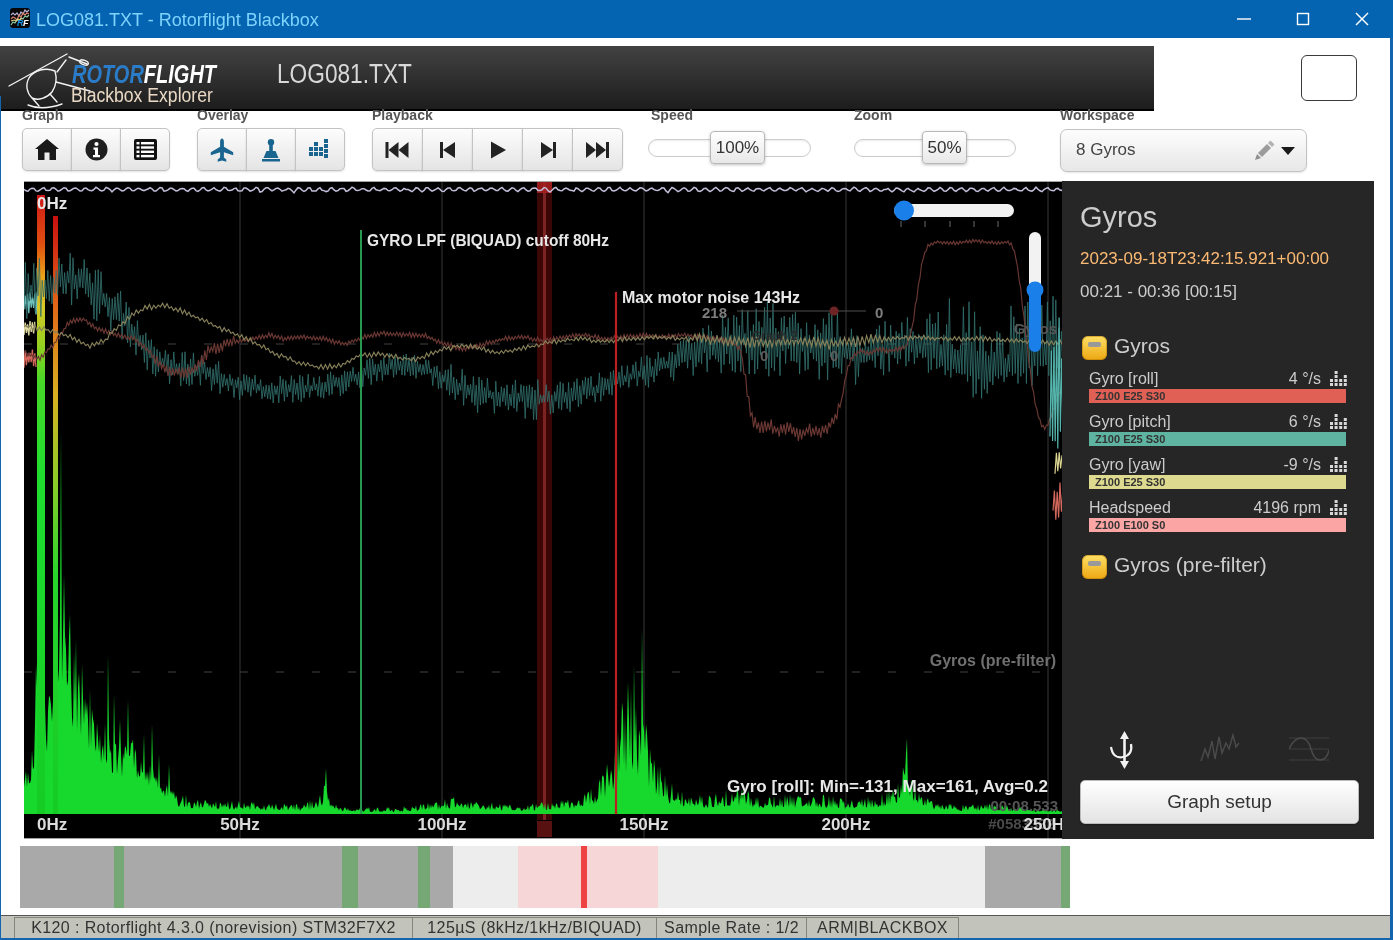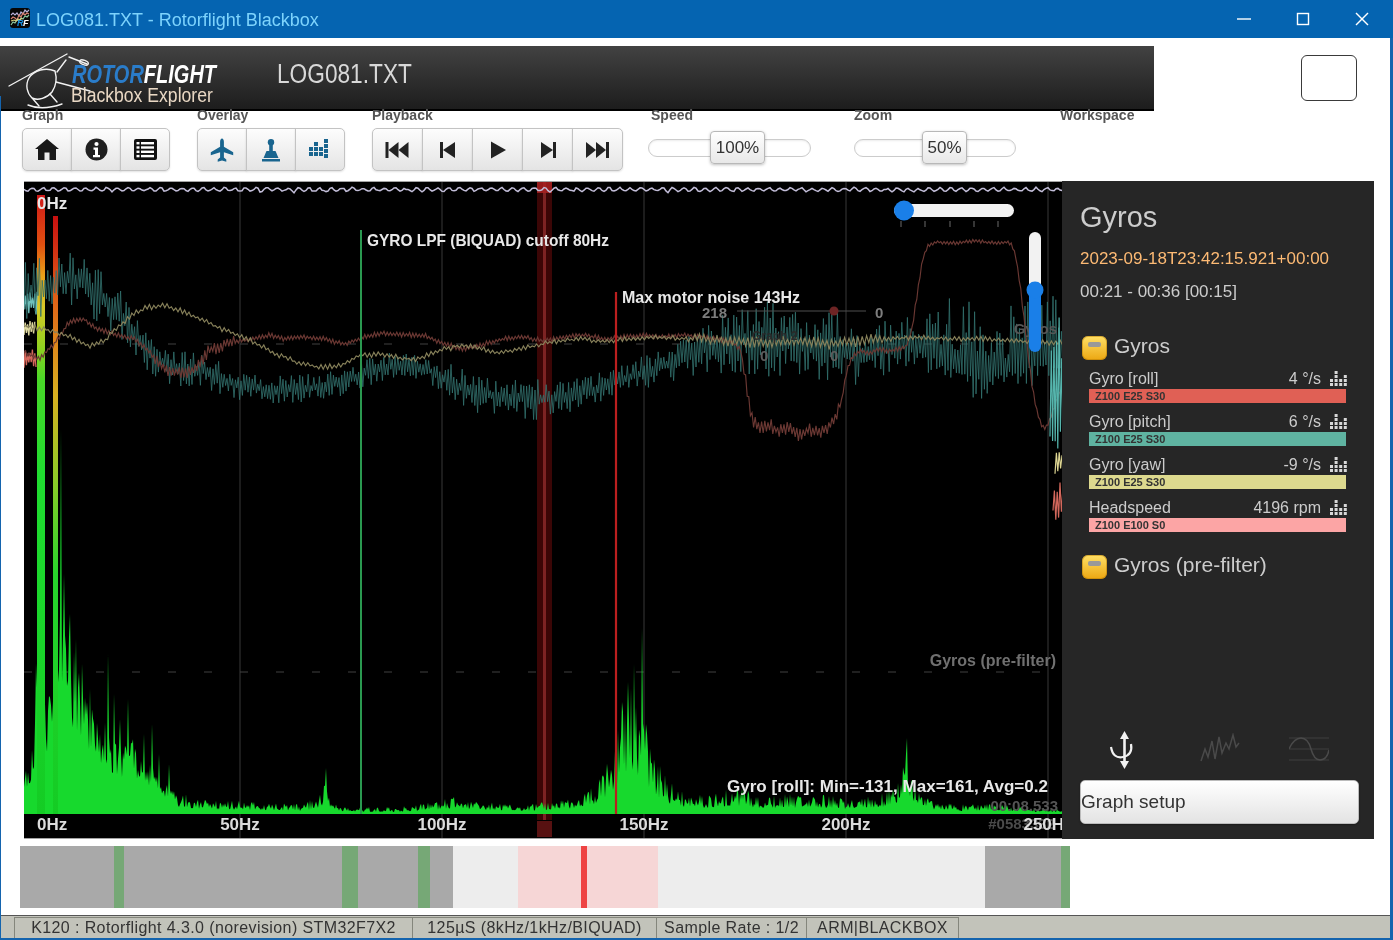--- a/index.html
+++ b/index.html
@@ -34,21 +34,21 @@
 #sb-title{position:absolute;left:18px;top:20px;font-size:29px;color:#ccc;}
 #sb-ts{position:absolute;left:18px;top:68px;font-size:17px;color:#fdba74;}
 #sb-range{position:absolute;left:18px;top:101px;font-size:17px;color:#ccc;}
 .grpicon{position:absolute;left:20px;width:25px;height:24px;border-radius:6px;background:linear-gradient(#ffe066,#eca712);box-shadow:inset 0 0 0 1px rgba(180,120,0,0.5);}
 .grpicon div{position:absolute;left:6px;top:6px;width:13px;height:5px;background:#999;border-radius:2px;}
 .grplabel{position:absolute;left:52px;font-size:21px;color:#ccc;}
 .lrow-label{position:absolute;left:27px;font-size:16px;color:#ccc;}
 .lrow-val{position:absolute;font-size:16px;color:#ccc;text-align:right;right:53px;}
 .lrow-bar{position:absolute;left:27px;width:257px;height:14px;font-size:11px;font-weight:bold;color:#333;line-height:14px;padding-left:6px;box-sizing:border-box;}
 .eqicon{position:absolute;left:268px;width:17px;height:15px;}
-#graphsetup{position:absolute;left:18px;top:599px;width:277px;height:42px;background:linear-gradient(#ffffff,#e3e3e3);border:1px solid #bbb;border-radius:5px;font-size:19px;color:#333;line-height:42px;box-shadow:0 1px 2px rgba(0,0,0,0.3);}
+#graphsetup{position:absolute;left:18px;top:599px;width:277px;height:42px;background:linear-gradient(#ffffff,#e3e3e3);border:1px solid #bbb;border-radius:5px;font-size:19px;color:#333;text-align:center;line-height:42px;box-shadow:0 1px 2px rgba(0,0,0,0.3);}
 
 #seekbar{position:absolute;left:20px;top:846px;width:1050px;height:62px;background:#ededed;}
 .seg{position:absolute;top:0;height:62px;}
 
 #statusbar{position:absolute;left:0px;top:915px;width:1393px;height:23px;background:#c2c3ba;border-top:1px solid #555;}
 .stseg{position:absolute;top:1px;height:20px;border:1px solid #84867c;font-size:16px;letter-spacing:0.4px;color:#333;line-height:20px;text-align:center;background:#c2c3ba;}
 
 #bleft{position:absolute;left:0;top:96px;width:1px;height:844px;background:#1464ae;}
 #bright{position:absolute;left:1390px;top:38px;width:3px;height:902px;background:#1464ae;}
 #bbottom{position:absolute;left:0;top:938px;width:1393px;height:2px;background:#1464ae;}
@@ -195,20 +195,29 @@
           <polygon points="1,2 11,10 1,18" fill="#222"></polygon>
           <polygon points="11,2 21,10 11,18" fill="#222"></polygon>
           <rect x="21" y="2" width="3" height="16" fill="#222"></rect>
         </svg>
       </div>
 </div>
 <div class="sldtrack" style="left:648px;width:161px"></div>
 <div class="sldhandle" style="left:710px;width:53px">100%</div>
 <div class="sldtrack" style="left:854px;width:160px"></div>
 <div class="sldhandle" style="left:922px;width:43px">50%</div>
+<div id="workspace">
+<span id="wsname">8 Gyros</span>
+<svg class="abs" style="left:192px;top:9px" width="23" height="23" viewBox="0 0 23 23">
+        <path d="M2 21 L4 15 L8 19 Z" fill="#8f8f8f"></path>
+        <path d="M5 14 L14 5 L18 9 L9 18 Z" fill="#9c9c9c"></path>
+        <path d="M15 4 L17.5 1.5 L21.5 5.5 L19 8 Z" fill="#b2b2b2"></path>
+      </svg>
+<div id="wsarrow"></div>
+</div>
 
 <div style="position:absolute;left:24px;top:181px;width:1042px;height:658px;background:#a3a3a3">
       <div style="position:absolute;top:1px;left:0"><svg width="1042" height="656" viewBox="0 0 1042 656">
           <defs>
             <linearGradient id="gb1" x1="0" y1="0" x2="0" y2="1">
               <stop offset="0" stop-color="#d01818"></stop>
               <stop offset="0.08" stop-color="#e05010"></stop>
               <stop offset="0.13" stop-color="#e8a018"></stop>
               <stop offset="0.18" stop-color="#d8c828"></stop>
               <stop offset="0.24" stop-color="#98d020"></stop>

